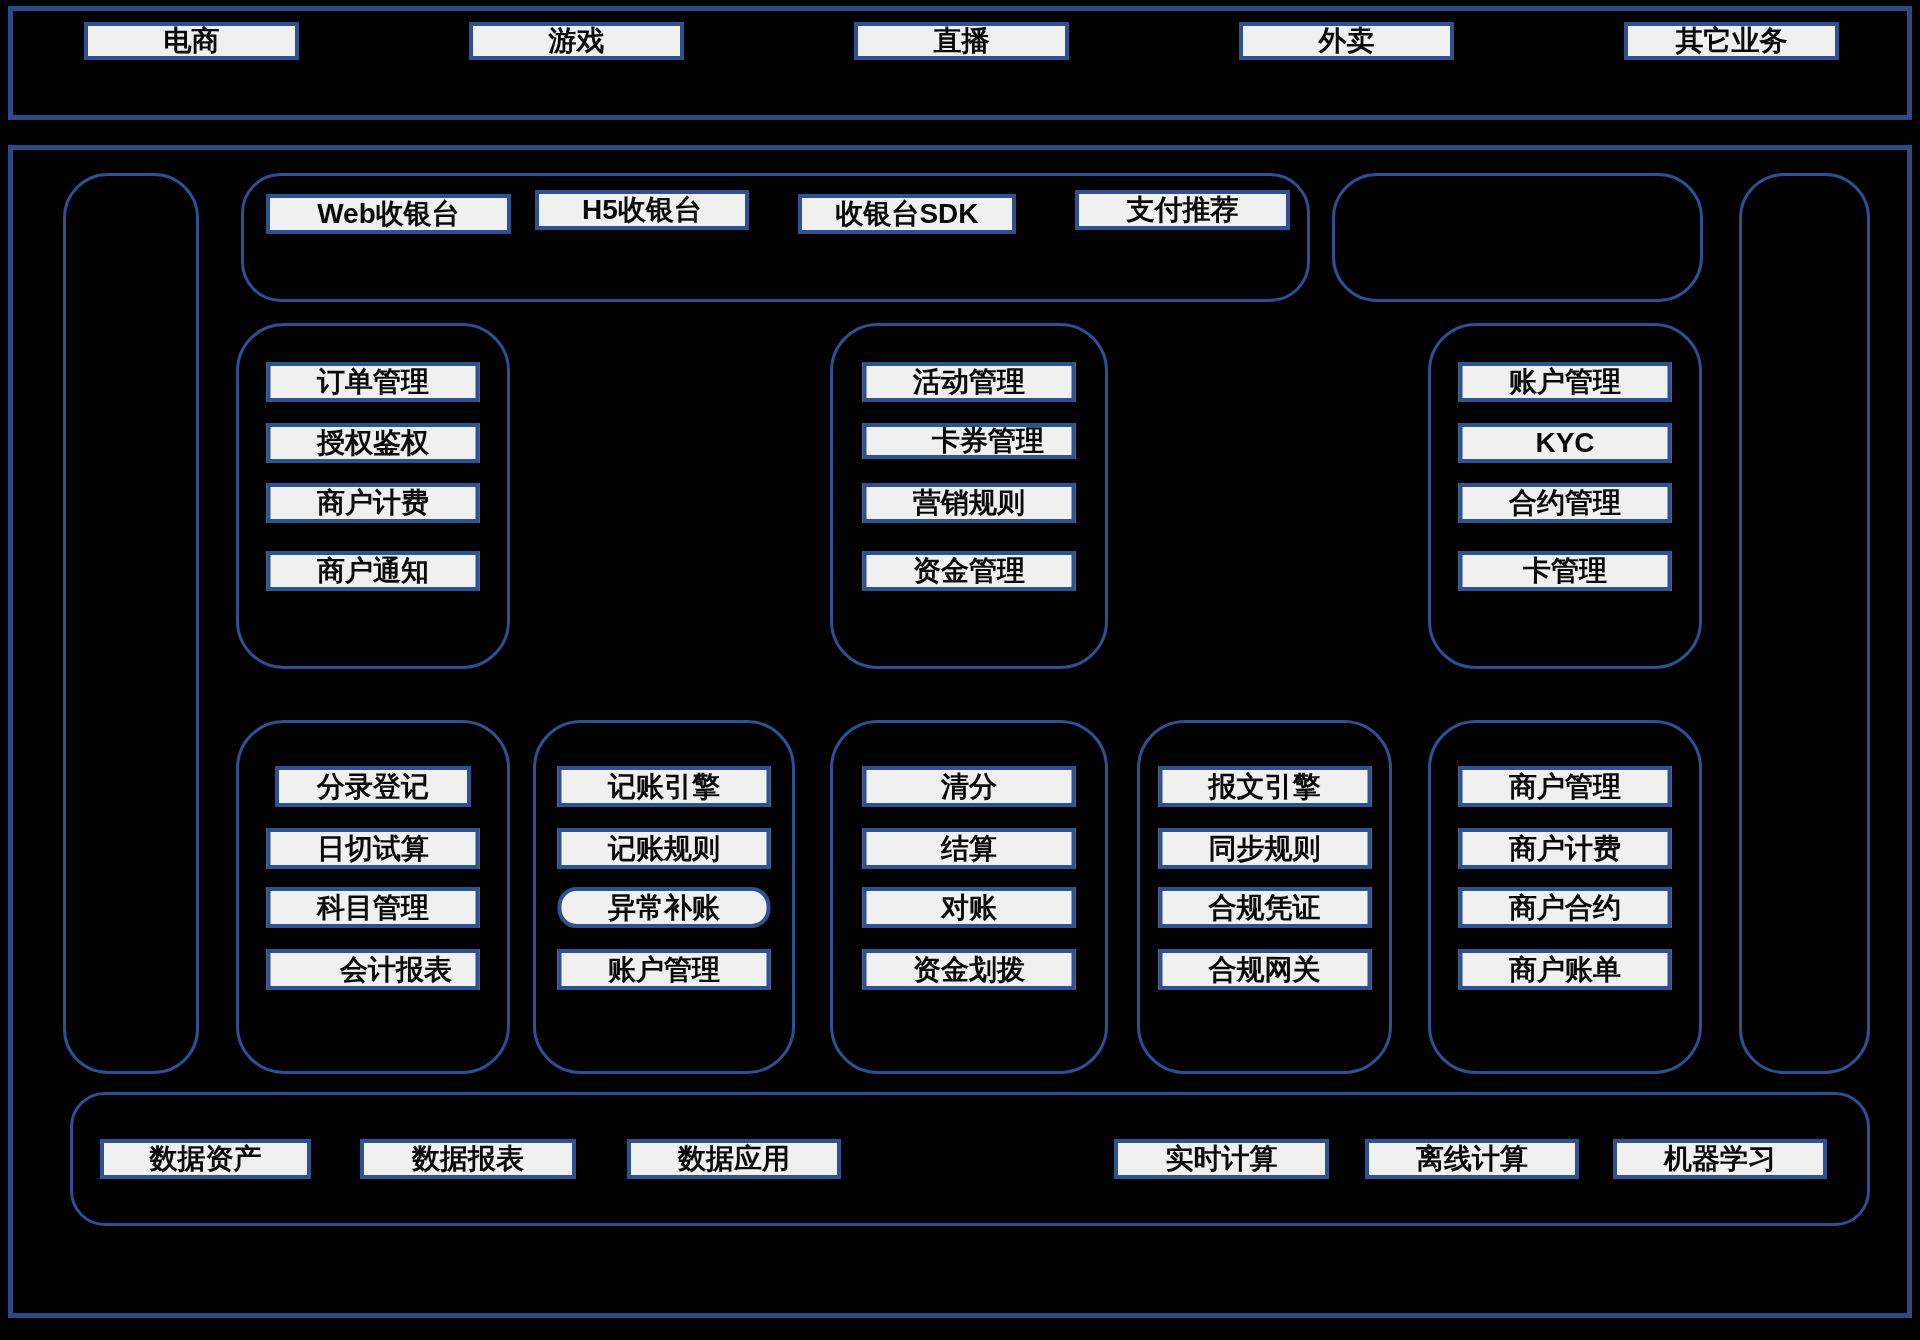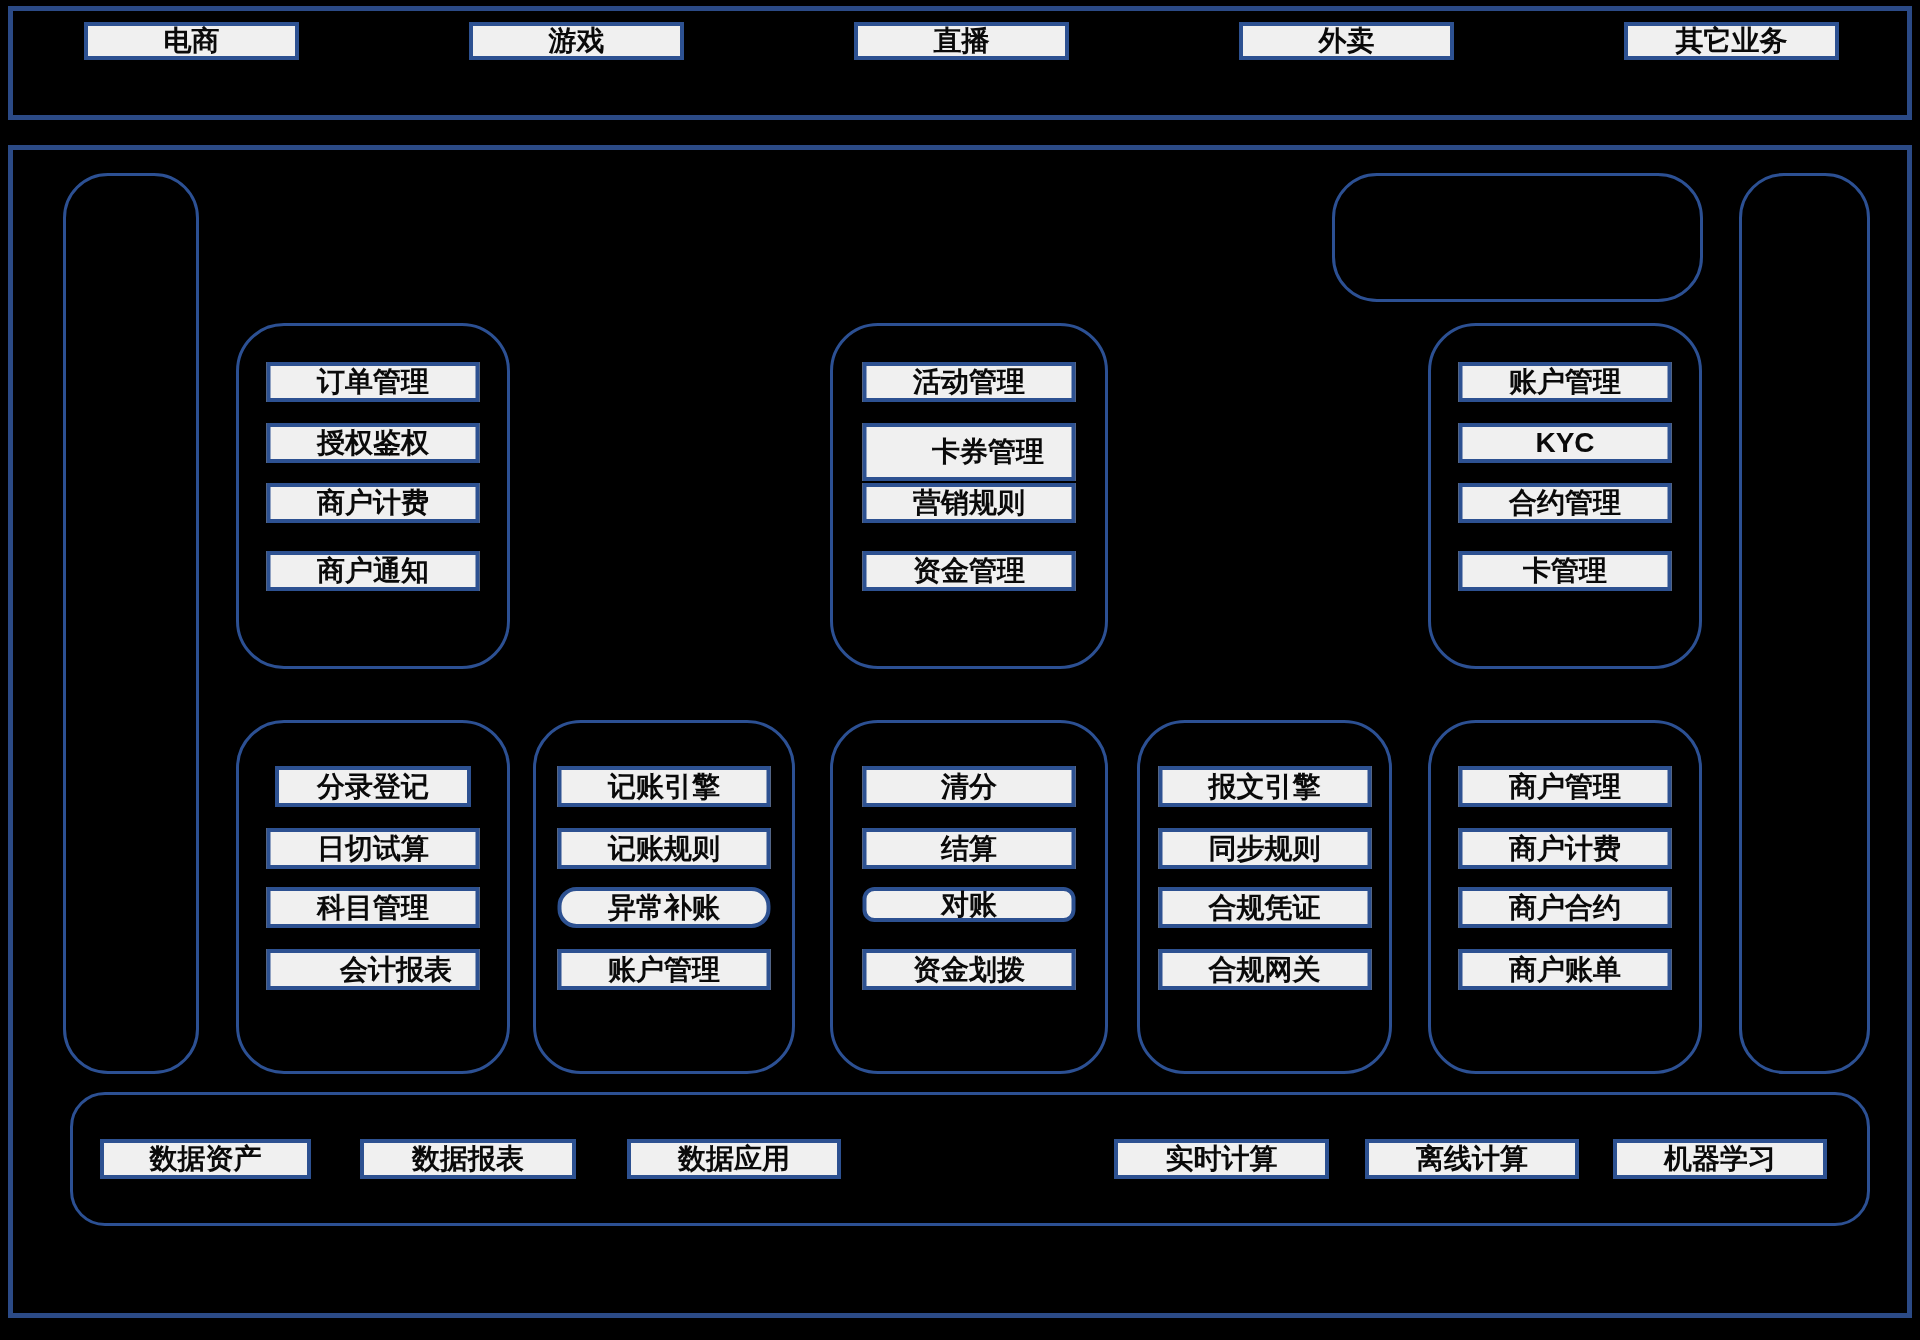--- a/index.html
+++ b/index.html
@@ -25,32 +25,38 @@
     <div class="abs node" style="left:1226px;top:11px;width:215px;height:38px;">外卖</div>
     <div class="abs node" style="left:1611px;top:11px;width:215px;height:38px;">其它业务</div>
   </div>
 
   <div class="abs band" style="left:8px;top:145px;width:1904px;height:1173px;">
 
     <div class="abs panel" style="left:50px;top:23px;width:136px;height:901px;border-radius:45px;"></div>
 
     <div class="abs panel" style="left:1726px;top:23px;width:131px;height:901px;border-radius:45px;"></div>
 
+    <div class="abs panel" style="left:228px;top:23px;width:1069px;height:129px;border-radius:40px;">
+      <div class="abs node" style="left:22px;top:18px;width:245px;height:40px;">Web收银台</div>
+      <div class="abs node" style="left:291px;top:14px;width:214px;height:40px;">H5收银台</div>
+      <div class="abs node" style="left:554px;top:18px;width:218px;height:40px;">收银台SDK</div>
+      <div class="abs node" style="left:831px;top:14px;width:215px;height:40px;">支付推荐</div>
+    </div>
 
     <div class="abs panel" style="left:1319px;top:23px;width:371px;height:129px;border-radius:45px;"></div>
 
     <div class="abs panel" style="left:223px;top:173px;width:274px;height:346px;border-radius:48px;">
       <div class="abs node ctr" style="top:36px;width:213px;height:40px;">订单管理</div>
       <div class="abs node ctr" style="top:97px;width:213px;height:40px;">授权鉴权</div>
       <div class="abs node ctr" style="top:157px;width:213px;height:40px;">商户计费</div>
       <div class="abs node ctr" style="top:225px;width:213px;height:40px;">商户通知</div>
     </div>
     <div class="abs panel" style="left:817px;top:173px;width:278px;height:346px;border-radius:48px;">
       <div class="abs node ctr" style="top:36px;width:213px;height:40px;">活动管理</div>
-      <div class="abs node ctr" style="top:97px;width:213px;height:58px;padding-left:38px;">卡券管理</div>
+      <div class="abs node ctr" style="top:97px;width:213px;height:36px;padding-left:38px;">卡券管理</div>
       <div class="abs node ctr" style="top:157px;width:213px;height:40px;">营销规则</div>
       <div class="abs node ctr" style="top:225px;width:213px;height:40px;">资金管理</div>
     </div>
     <div class="abs panel" style="left:1415px;top:173px;width:274px;height:346px;border-radius:48px;">
       <div class="abs node ctr" style="top:36px;width:213px;height:40px;">账户管理</div>
       <div class="abs node ctr" style="top:97px;width:213px;height:40px;">KYC</div>
       <div class="abs node ctr" style="top:157px;width:213px;height:40px;">合约管理</div>
       <div class="abs node ctr" style="top:225px;width:213px;height:40px;">卡管理</div>
     </div>
 
@@ -62,21 +68,21 @@
     </div>
     <div class="abs panel" style="left:520px;top:570px;width:262px;height:354px;border-radius:48px;">
       <div class="abs node ctr" style="top:43px;width:213px;height:41px;">记账引擎</div>
       <div class="abs node ctr" style="top:105px;width:213px;height:41px;">记账规则</div>
       <div class="abs node ctr" style="top:164px;width:213px;height:41px;border-radius:19px;">异常补账</div>
       <div class="abs node ctr" style="top:226px;width:213px;height:41px;">账户管理</div>
     </div>
     <div class="abs panel" style="left:817px;top:570px;width:278px;height:354px;border-radius:48px;">
       <div class="abs node ctr" style="top:43px;width:213px;height:41px;">清分</div>
       <div class="abs node ctr" style="top:105px;width:213px;height:41px;">结算</div>
-      <div class="abs node ctr" style="top:164px;width:213px;height:35px;border-radius:12px;">对账</div>
+      <div class="abs node ctr" style="top:164px;width:213px;height:41px;">对账</div>
       <div class="abs node ctr" style="top:226px;width:213px;height:41px;">资金划拨</div>
     </div>
     <div class="abs panel" style="left:1124px;top:570px;width:255px;height:354px;border-radius:48px;">
       <div class="abs node ctr" style="top:43px;width:213px;height:41px;">报文引擎</div>
       <div class="abs node ctr" style="top:105px;width:213px;height:41px;">同步规则</div>
       <div class="abs node ctr" style="top:164px;width:213px;height:41px;">合规凭证</div>
       <div class="abs node ctr" style="top:226px;width:213px;height:41px;">合规网关</div>
     </div>
     <div class="abs panel" style="left:1415px;top:570px;width:274px;height:354px;border-radius:48px;">
       <div class="abs node ctr" style="top:43px;width:213px;height:41px;">商户管理</div>

